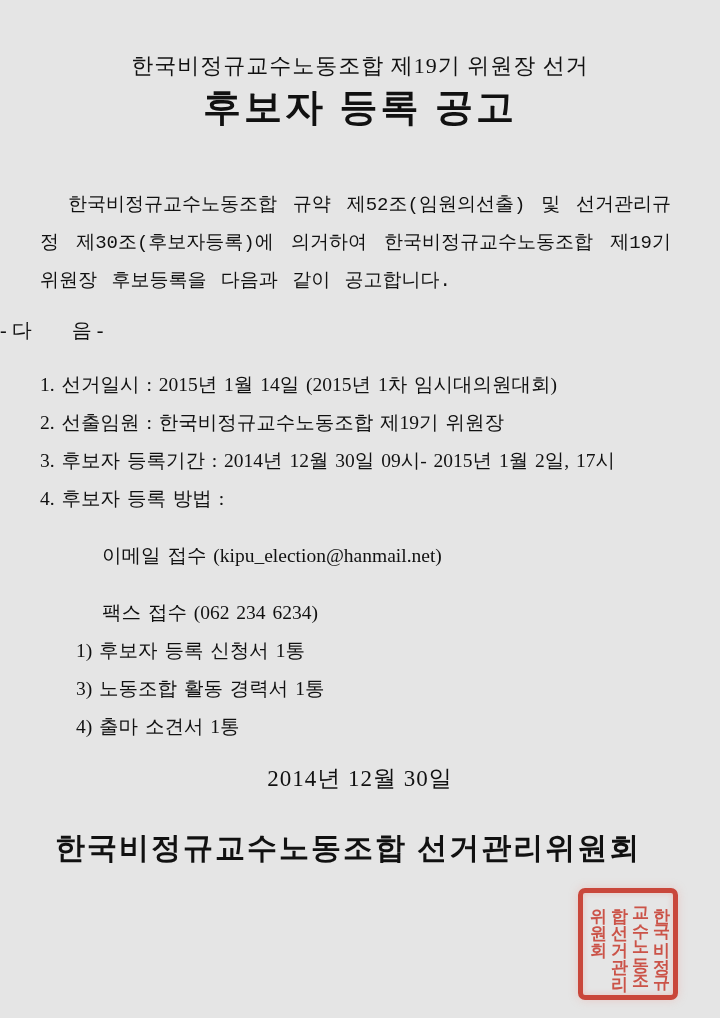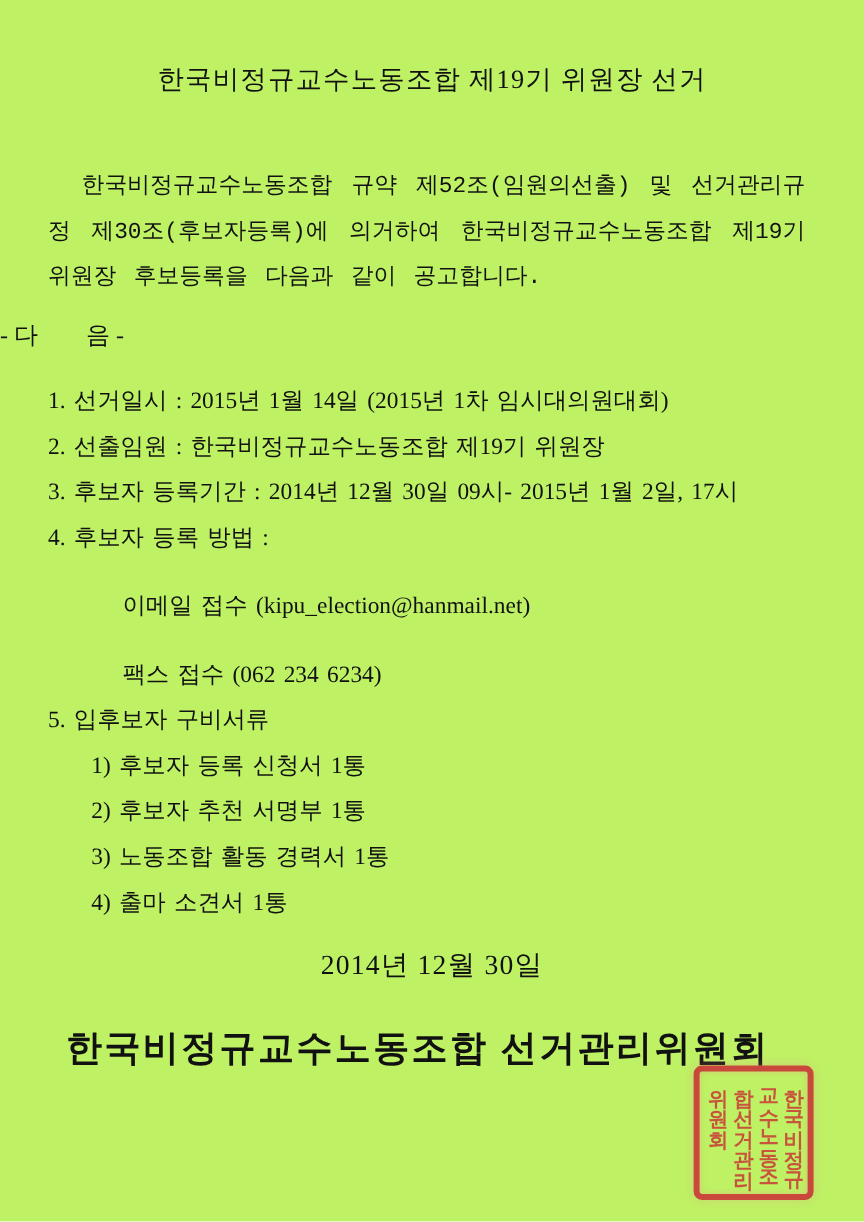--- a/index.html
+++ b/index.html
@@ -5,21 +5,21 @@
   html, body {
     margin: 0;
     padding: 0;
     background: #ffffff;
   }
   .page {
     position: relative;
     width: 720px;
     height: 1018px;
     margin: 0 auto;
-    background: #bef264;
+    background: #e5e5e5;
     color: #111111;
     font-family: "Liberation Serif", "DejaVu Serif", serif;
     overflow: hidden;
   }
   .title-line {
     padding-top: 52px;
     text-align: center;
     font-size: 22px;
     line-height: 28px;
     letter-spacing: 1px;
@@ -112,35 +112,34 @@
     opacity: 0.92;
   }
 </style>
 </head>
 <body>
 
 <div class="page">
 
   <div class="title-line">한국비정규교수노동조합 제19기 위원장 선거</div>
 
+  <div class="main-title">후보자 등록 공고</div>
 
   <div class="intro">한국비정규교수노동조합 규약 제52조(임원의선출) 및 선거관리규정 제30조(후보자등록)에 의거하여 한국비정규교수노동조합 제19기 위원장 후보등록을 다음과 같이 공고합니다.</div>
 
   <div class="divider">- 다        음 -</div>
 
   <div class="entries">
     <div class="entry">1. 선거일시 : 2015년 1월 14일 (2015년 1차 임시대의원대회)</div>
     <div class="entry">2. 선출임원 : 한국비정규교수노동조합 제19기 위원장</div>
     <div class="entry">3. 후보자 등록기간 : 2014년 12월 30일 09시- 2015년 1월 2일, 17시</div>
     <div class="entry">4. 후보자 등록 방법 :</div>
     <div class="entry indent-2">이메일 접수 (kipu_election@hanmail.net)</div>
     <div class="entry indent-2">팩스 접수 (062 234 6234)</div>
-    <div class="entry">5. 입후보자 구비서류</div>
     <div class="entry indent-1">1) 후보자 등록 신청서 1통</div>
-    <div class="entry indent-1">2) 후보자 추천 서명부 1통</div>
     <div class="entry indent-1">3) 노동조합 활동 경력서 1통</div>
     <div class="entry indent-1">4) 출마 소견서 1통</div>
   </div>
 
 
   <div class="issue-date">2014년 12월 30일</div>
 
   <div class="issuer">한국비정규교수노동조합 선거관리위원회</div>
 
   <div class="seal">

